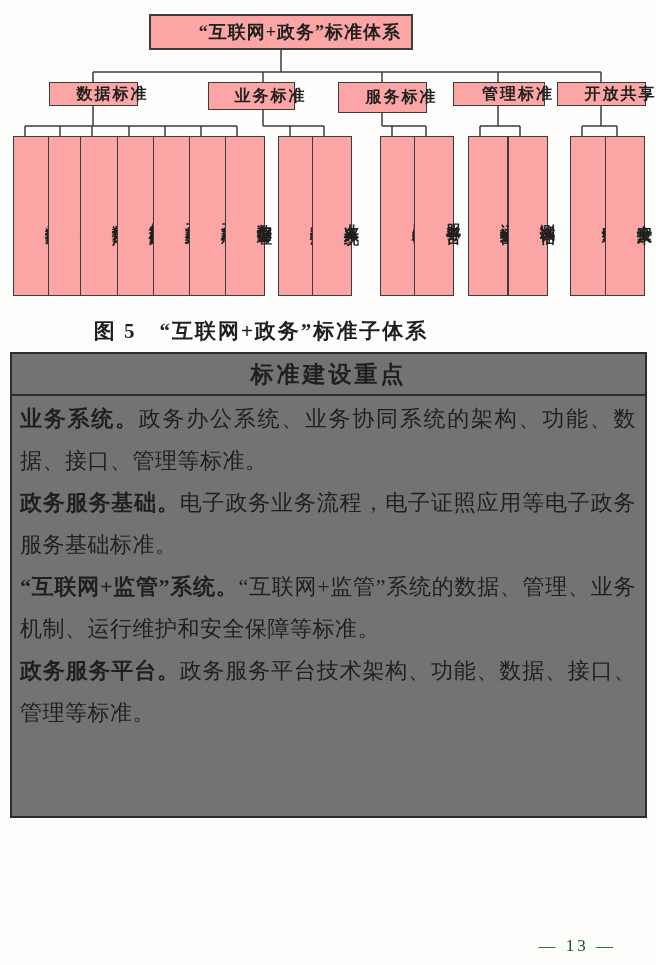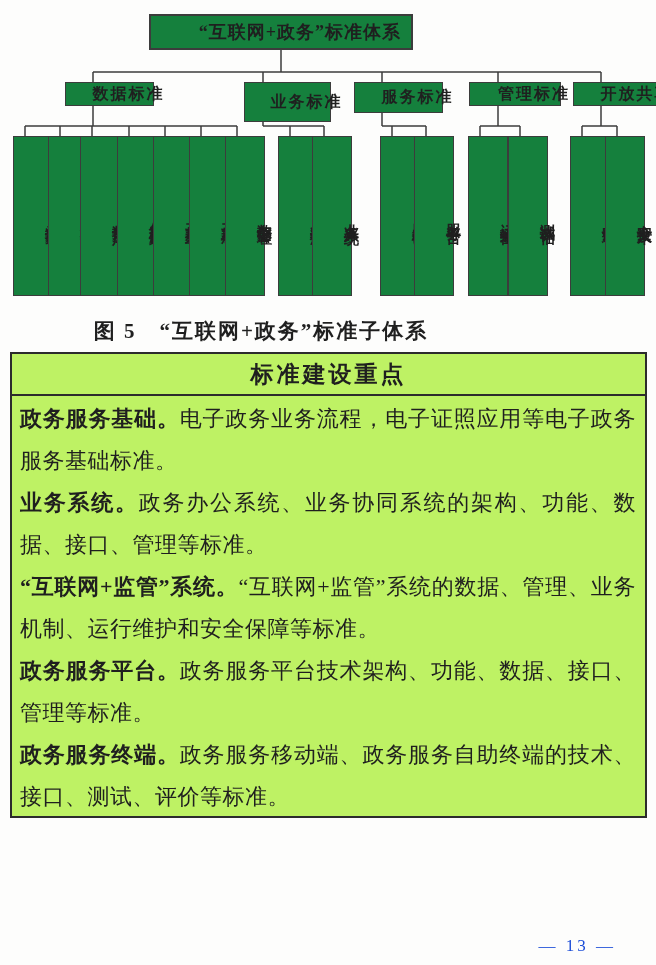--- a/index.html
+++ b/index.html
@@ -5,54 +5,54 @@
   html,body { margin:0; padding:0; background:#e9e9e9; }
   .page {
     position:relative; width:656px; height:965px; margin:0 auto;
     background:#fdfdfc; overflow:hidden;
     font-family:"Liberation Serif","DejaVu Serif",serif; color:#1f1f1f;
   }
   
   .diagram { position:absolute; left:0; top:0; width:656px; height:312px; }
   .connectors { position:absolute; left:0; top:0; }
   .node {
-    position:absolute; box-sizing:border-box; background:#15803d;
+    position:absolute; box-sizing:border-box; background:#fca5a5;
     border:2px solid #3c3c3c; display:flex; align-items:center; justify-content:center;
     font-weight:bold; white-space:nowrap;padding-left:38px;
   }
   .root-box { font-size:18px; letter-spacing:1px; }
-  .branch-box { font-size:16px; letter-spacing:2px; border-width:1.5px;margin-left:16px; }
+  .branch-box { font-size:16px; letter-spacing:2px; border-width:1.5px; }
   .leaf-box {
     border-width:1.5px; writing-mode:vertical-rl; text-orientation:upright;
     font-size:15px; letter-spacing:2px; line-height:1; white-space:normal;
   }
   .caption {
     position:absolute; left:0; top:317px; width:522px; text-align:center;
     font-size:21px; font-weight:bold; letter-spacing:2px;
   }
   
   .panel {
     position:absolute; left:10px; top:352px; width:637px; height:466px;
-    box-sizing:border-box; border:2px solid #2c2c2c; background:#bef264;
+    box-sizing:border-box; border:2px solid #2c2c2c; background:#737373;
   }
   .panel-header {
     box-sizing:border-box; height:42px; border-bottom:2px solid #2c2c2c;
     display:flex; align-items:center; justify-content:center;
     font-size:23px; font-weight:bold; letter-spacing:3px;
   }
   .panel-body { padding:2px 9px 0 8px; }
   .panel-body p {
     margin:0; font-size:22px; line-height:42px; text-align:justify;
     letter-spacing:0.5px;
   }
   .panel-body b { font-weight:bold; }
   
   .pageno {
     position:absolute; right:40px; bottom:9px;
-    font-size:17px; letter-spacing:3px; color:#1d4ed8;text-align:center;
+    font-size:17px; letter-spacing:3px; color:#14532d;text-align:center;
   }
 </style>
 </head>
 <body>
 
 <div class="page">
 
   <div class="diagram">
     <svg class="connectors" width="656" height="312" viewBox="0 0 656 312">
       <path fill="none" stroke="#3c3c3c" stroke-width="1.5" d="
@@ -68,21 +68,21 @@
         M25 126 V136 M60 126 V136 M92 126 V136 M129 126 V136 M165 126 V136 M201 126 V136 M237 126 V136
         M290 126 V136 M324 126 V136
         M392 126 V136 M426 126 V136
         M480 126 V136 M520 126 V136
         M582 126 V136 M617 126 V136"></path>
     </svg>
 
     <div class="node root-box" style="left:149px; top:14px; width:264px; height:36px;">“互联网+政务”标准体系</div>
 
     <div class="node branch-box" style="left:49px;  top:82px; width:89px; height:24px;">数据标准</div>
-    <div class="node branch-box" style="left:228px; top:82px; width:87px; height:40px;">业务标准</div>
+    <div class="node branch-box" style="left:208px; top:82px; width:87px; height:28px;">业务标准</div>
     <div class="node branch-box" style="left:338px; top:82px; width:89px; height:31px;">服务标准</div>
     <div class="node branch-box" style="left:453px; top:82px; width:92px; height:24px;">管理标准</div>
     <div class="node branch-box" style="left:557px; top:82px; width:89px; height:24px;">开放共享</div>
 
     <div class="node leaf-box" style="left:13px;  top:136px; width:24px; height:160px;">元数据</div>
     <div class="node leaf-box" style="left:48px;  top:136px; width:24px; height:160px;">分类与编码</div>
     <div class="node leaf-box" style="left:80px;  top:136px; width:24px; height:160px;">数据库</div>
     <div class="node leaf-box" style="left:117px; top:136px; width:24px; height:160px;">信息资源目录</div>
     <div class="node leaf-box" style="left:153px; top:136px; width:24px; height:160px;">开放共享</div>
     <div class="node leaf-box" style="left:189px; top:136px; width:24px; height:160px;">开发利用</div>
@@ -99,23 +99,22 @@
 
     <div class="node leaf-box" style="left:570px; top:136px; width:24px; height:160px;">安全管理</div>
     <div class="node leaf-box" style="left:605px; top:136px; width:24px; height:160px;">安全技术</div>
   </div>
 
   <div class="caption">图 5　“互联网+政务”标准子体系</div>
 
   <div class="panel">
     <div class="panel-header">标准建设重点</div>
     <div class="panel-body">
+      <p><b>业务系统。</b><span>政务办公系统、业务协同系统的架构、功能、数据、接口、管理等标准。</span></p>
       <p><b>政务服务基础。</b><span>电子政务业务流程，电子证照应用等电子政务服务基础标准。</span></p>
-      <p><b>业务系统。</b><span>政务办公系统、业务协同系统的架构、功能、数据、接口、管理等标准。</span></p>
       <p><b>“互联网+监管”系统。</b><span>“互联网+监管”系统的数据、管理、业务机制、运行维护和安全保障等标准。</span></p>
       <p><b>政务服务平台。</b><span>政务服务平台技术架构、功能、数据、接口、管理等标准。</span></p>
-      <p><b>政务服务终端。</b><span>政务服务移动端、政务服务自助终端的技术、接口、测试、评价等标准。</span></p>
     </div>
   </div>
 
   <div class="pageno">— 13 —</div>
 
 </div>
 
 </body></html>

